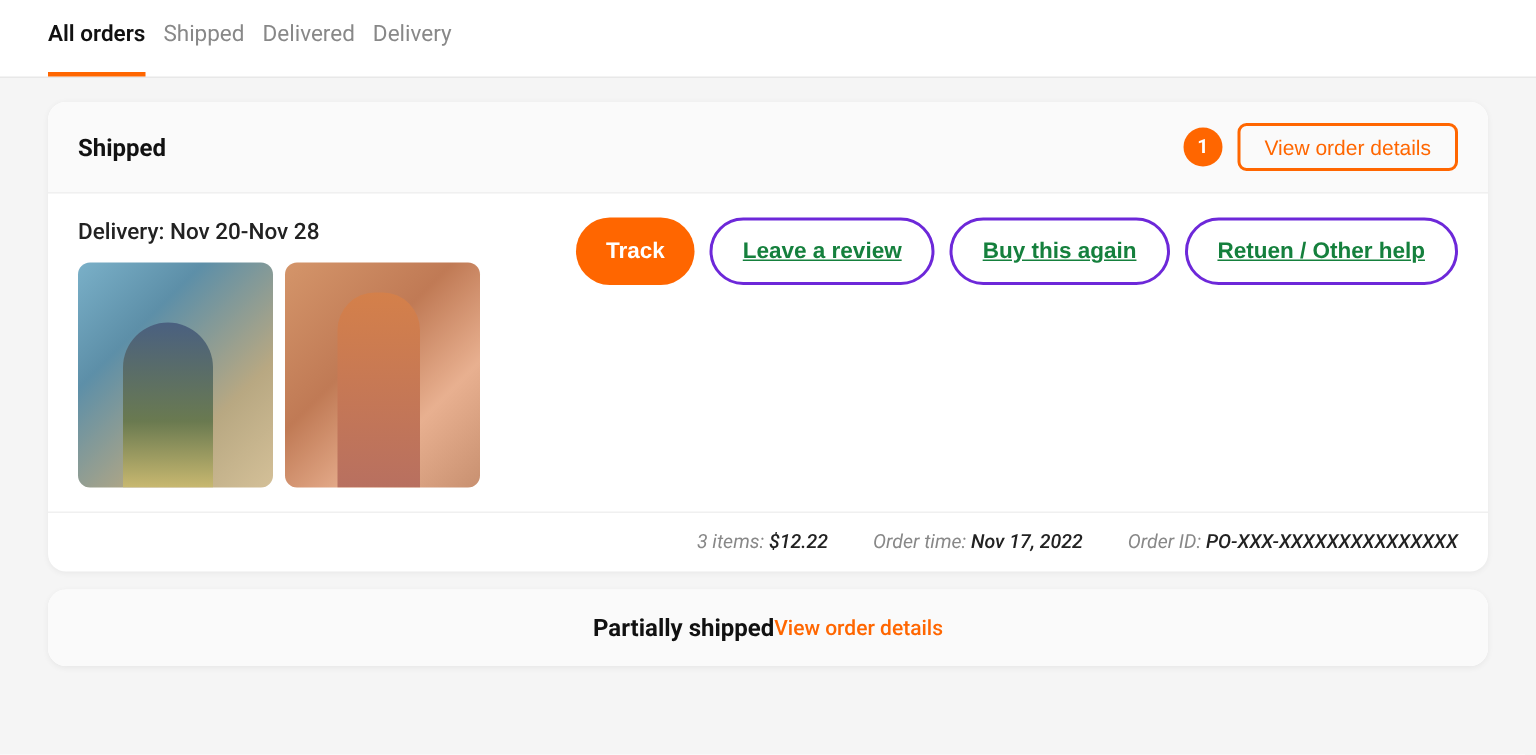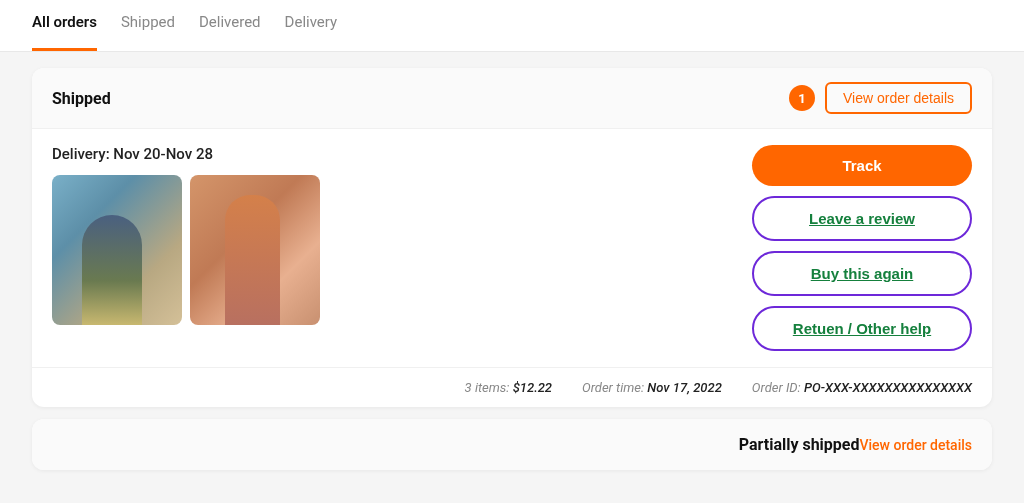--- a/index.html
+++ b/index.html
@@ -19,21 +19,21 @@
     }
 
     
     .tabs-bar {
       background: #fff;
       border-bottom: 1px solid #e8e8e8;
       display: flex;
       align-items: center;
       padding: 0 32px;
       height: 52px;
-      gap: 24px;
+      gap: 12px;
     }
 
     .tab-item {
       font-size: 15px;
       color: #888;
       cursor: pointer;
       padding-bottom: 4px;
       border-bottom: 3px solid transparent;
       white-space: nowrap;
       height: 100%;
@@ -166,21 +166,20 @@
       content: '';
       position: absolute;
       bottom: 0; left: 35px;
       width: 55px; height: 130px;
       background: linear-gradient(180deg, #d4804a 0%, #b87060 100%);
       border-radius: 25px 25px 0 0;
     }
 
     .card-body-right {
       display: flex;
-      flex-direction: column;
       gap: 10px;
       min-width: 220px;
       align-items: stretch;
     }
 
     .action-btn {
       border: none;
       border-radius: 50px;
       padding: 12px 20px;
       font-size: 15px;
@@ -227,21 +226,21 @@
     .order-card-simple {
       background: #fff;
       border-radius: 12px;
       overflow: hidden;
       box-shadow: 0 1px 4px rgba(0,0,0,0.06);
     }
 
     .card-header-simple {
       display: flex;
       align-items: center;
-      justify-content: flex-end;
+      justify-content: center;
       padding: 16px 20px;
       background: #fafafa;
     }
 
     .card-header-simple-left {
       font-size: 16px;
       font-weight: 700;
       color: #111;
     }
 

